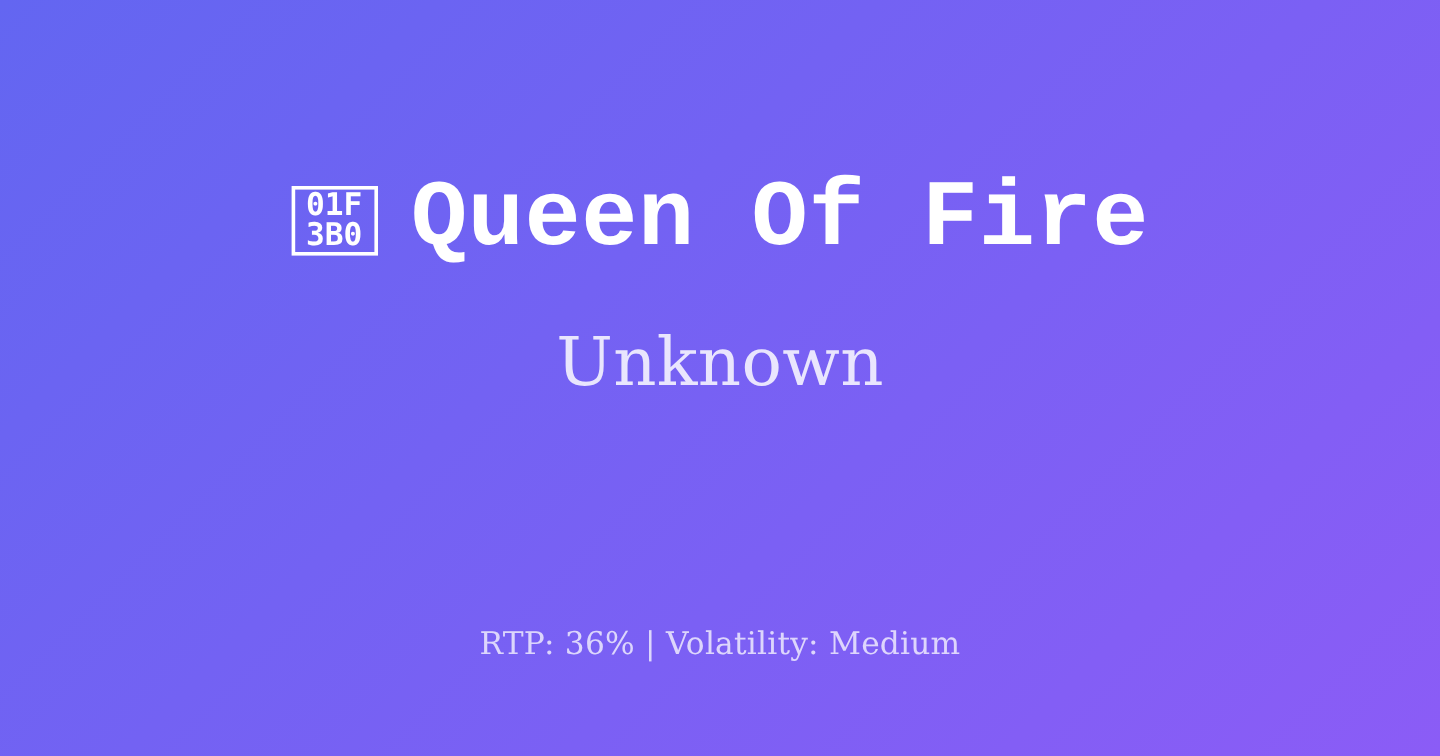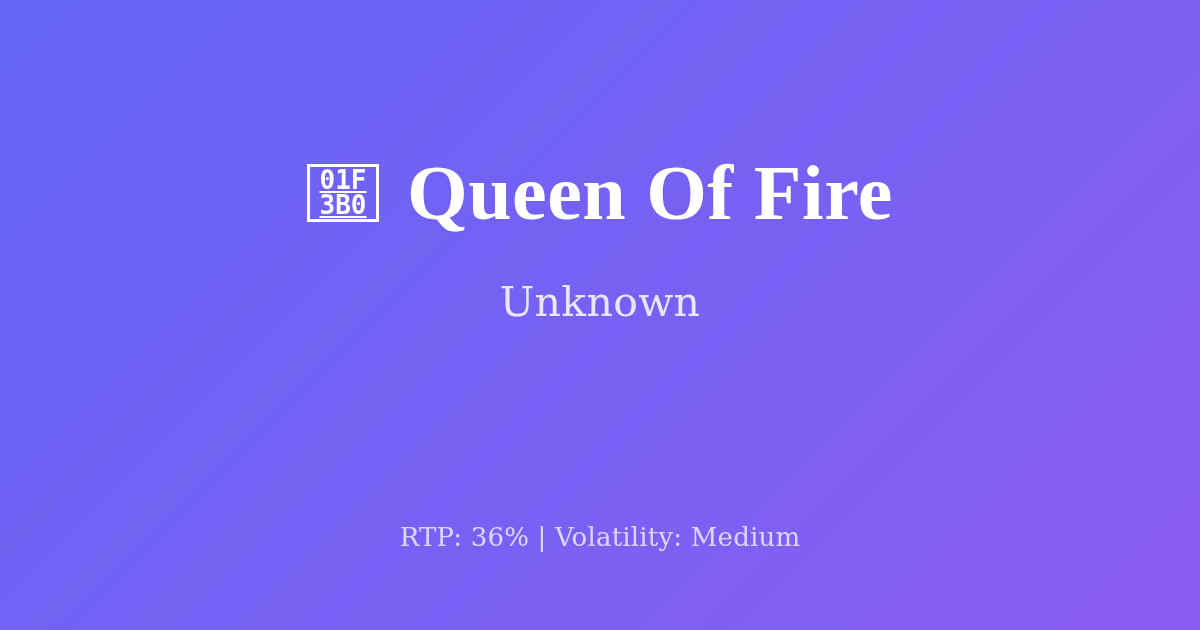--- a/index.html
+++ b/index.html
@@ -64,45 +64,44 @@
     height: 58px;
     border: 3px solid #ffffff;
     font-family: "DejaVu Sans Mono", "Liberation Mono", monospace;
     font-size: 26px;
     font-weight: 700;
     line-height: 25px;
     letter-spacing: 0px;
     color: #ffffff;
     flex: 0 0 auto;
     padding: 1px 2px 0 2px;
-    text-decoration: underline;
   }
 
   .tofu-glyph .hex-row {
     display: block;
     white-space: pre;
   }
 
   .game-title {
     margin: 0;
-    font-family: Liberation Serif, serif;
+    font-family: Liberation Mono, monospace;
     font-weight: 700;
     font-size: 78px;
     line-height: 1.05;
     color: #ffffff;
     letter-spacing: 0.5px;
     white-space: nowrap;
   }
 
   .game-provider {
     margin: 16px;
     margin-top: 44px;
     font-family: "DejaVu Serif", "Liberation Serif", serif;
     font-weight: 400;
-    font-size: 41px;
+    font-size: 56px;
     line-height: 1.2;
     color: rgba(255, 255, 255, 0.84);
     letter-spacing: 0.3px;
     text-align: center;
   }
 
   
   .meta-strip {
     position: absolute;
     left: 0;

